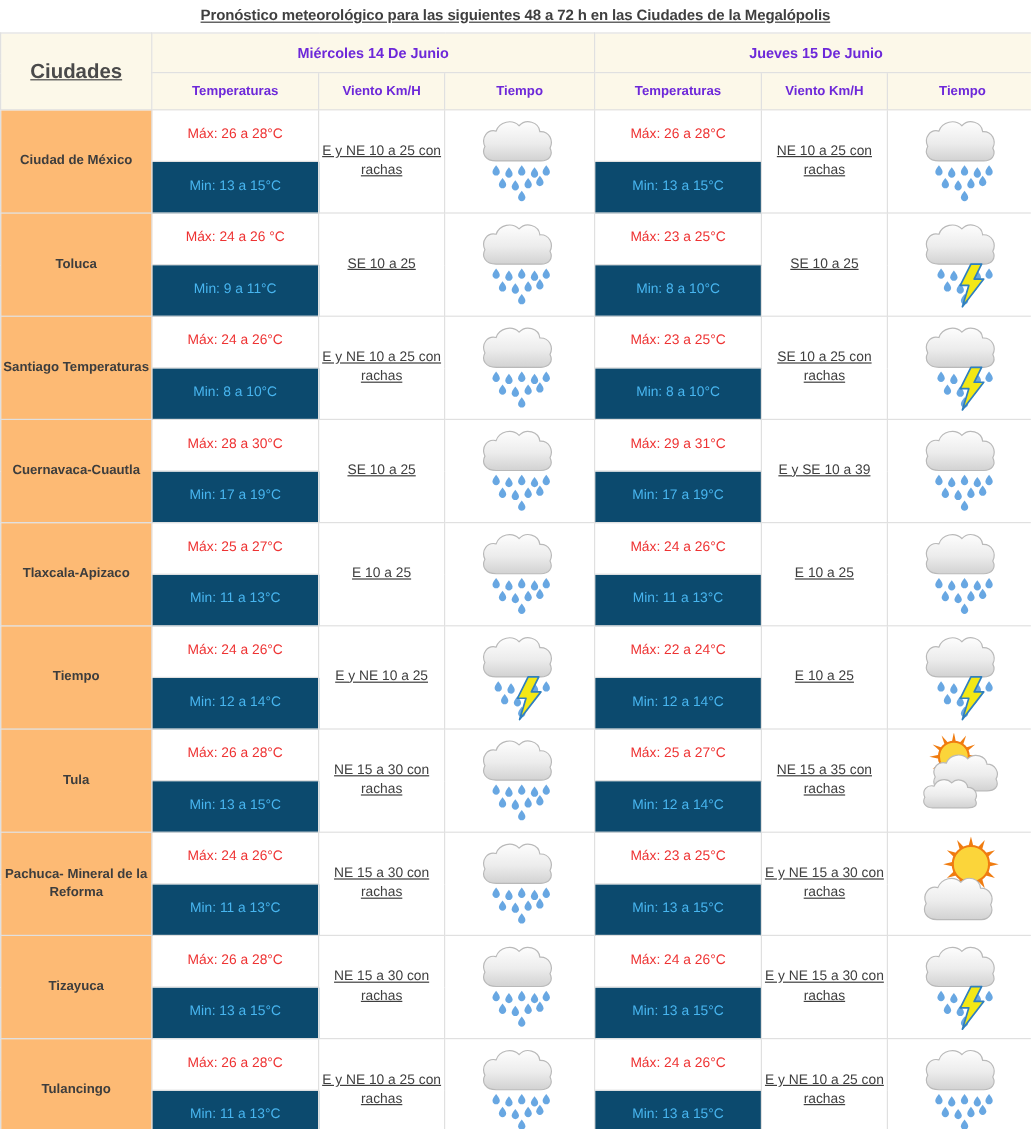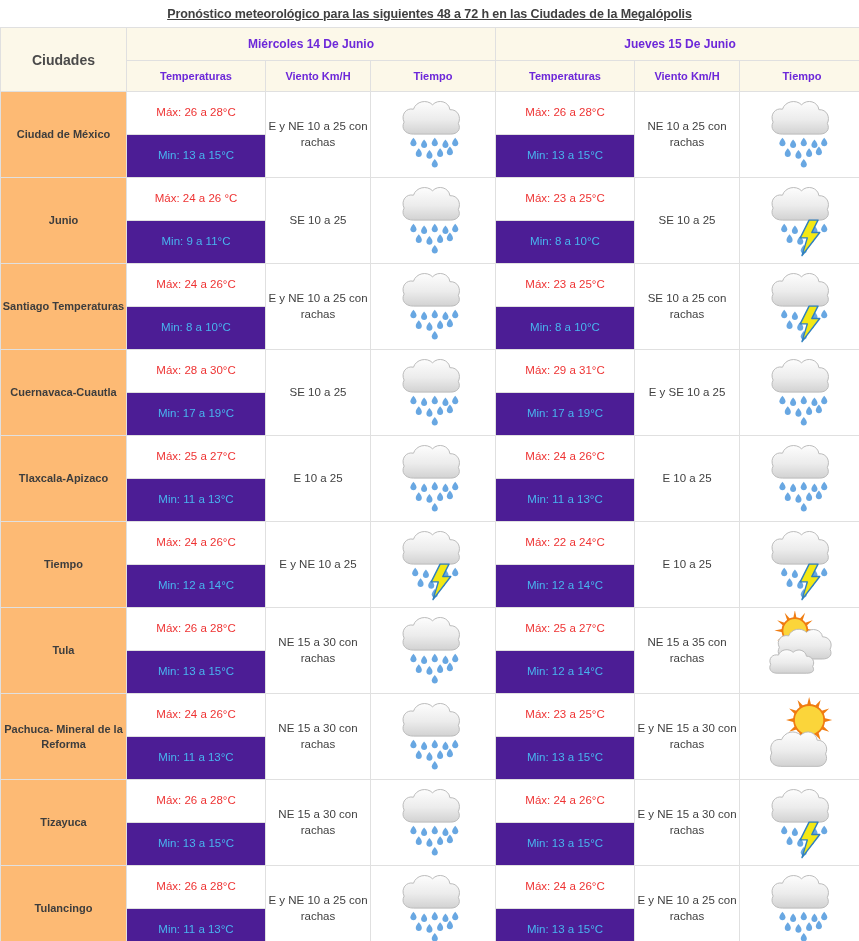--- a/index.html
+++ b/index.html
@@ -60,23 +60,24 @@
   .hdr.day {
     font-size: 12px;
     height: 32px;
     font-weight: bold;
   }
   .hdr.sub {
     height: 30px;
     font-size: 11px;
   }
   .hdr.cities {
-    font-size: 14px;
+    font-size: 17px;
     font-weight: bold;
     color: #4a4a4a;
+    text-decoration: underline;
   }
 
   
   col.c-city   { width: 126px; }
   col.c-temp   { width: 139px; }
   col.c-wind   { width: 105px; }
   col.c-sky    { width: 125px; }
 
   
   td.city {
@@ -90,29 +91,30 @@
   td.max, td.min {
     height: 42px;
     font-size: 11.5px;
     line-height: 1.2;
   }
   td.max {
     background: #ffffff;
     color: #ee3333;
   }
   td.min {
-    background: #4c1d95;
+    background: #0c4a6e;
     color: #48b5ef;
   }
   td.wind {
     background: #ffffff;
     font-size: 11.5px;
     color: #3f3f3f;
     line-height: 1.35;
     padding: 2px 7px;
+    text-decoration: underline;
   }
   td.sky {
     background: #ffffff;
     padding: 2px 0;
   }
   .sky-wrap {
     display: flex;
     align-items: center;
     justify-content: center;
     height: 82px;
@@ -211,21 +213,21 @@
                 <path transform="translate(44,72) scale(0.95)" d="M0 0 C2.6 3.2 3.6 5 3.6 6.6 C3.6 8.7 2 10.2 0 10.2 C-2 10.2 -3.6 8.7 -3.6 6.6 C-3.6 5 -2.6 3.2 0 0 Z" fill="#5b9fe0" opacity="0.92"></path>
               </svg>
             </div>
           </td>
         </tr>
         <tr>
           <td class="min">Min: 13 a 15°C</td>
           <td class="min">Min: 13 a 15°C</td>
         </tr>
         <tr>
-          <td class="city" rowspan="2">Junio</td>
+          <td class="city" rowspan="2">Toluca</td>
           <td class="max">Máx: 24 a 26 °C</td>
           <td class="wind" rowspan="2">SE 10 a 25</td>
           <td class="sky" rowspan="2">
             <div class="sky-wrap">
               <svg class="wicon" width="82" height="80" viewBox="0 0 84 90" xmlns="http://www.w3.org/2000/svg">
                 <defs>
                   <linearGradient id="cg" x1="0" y1="0" x2="0" y2="1">
                     <stop offset="0%" stop-color="#fdfdfd"></stop>
                     <stop offset="55%" stop-color="#ececec"></stop>
                     <stop offset="100%" stop-color="#d2d2d2"></stop>
@@ -355,21 +357,21 @@
                 <path transform="translate(67,48) scale(0.95)" d="M0 0 C2.6 3.2 3.6 5 3.6 6.6 C3.6 8.7 2 10.2 0 10.2 C-2 10.2 -3.6 8.7 -3.6 6.6 C-3.6 5 -2.6 3.2 0 0 Z" fill="#5b9fe0" opacity="0.92"></path>
                 <path transform="translate(26,60) scale(0.95)" d="M0 0 C2.6 3.2 3.6 5 3.6 6.6 C3.6 8.7 2 10.2 0 10.2 C-2 10.2 -3.6 8.7 -3.6 6.6 C-3.6 5 -2.6 3.2 0 0 Z" fill="#5b9fe0" opacity="0.92"></path>
                 <path transform="translate(38,62) scale(0.95)" d="M0 0 C2.6 3.2 3.6 5 3.6 6.6 C3.6 8.7 2 10.2 0 10.2 C-2 10.2 -3.6 8.7 -3.6 6.6 C-3.6 5 -2.6 3.2 0 0 Z" fill="#5b9fe0" opacity="0.92"></path>
                 <path transform="translate(50,60) scale(0.95)" d="M0 0 C2.6 3.2 3.6 5 3.6 6.6 C3.6 8.7 2 10.2 0 10.2 C-2 10.2 -3.6 8.7 -3.6 6.6 C-3.6 5 -2.6 3.2 0 0 Z" fill="#5b9fe0" opacity="0.92"></path>
                 <path transform="translate(61,58) scale(0.95)" d="M0 0 C2.6 3.2 3.6 5 3.6 6.6 C3.6 8.7 2 10.2 0 10.2 C-2 10.2 -3.6 8.7 -3.6 6.6 C-3.6 5 -2.6 3.2 0 0 Z" fill="#5b9fe0" opacity="0.92"></path>
                 <path transform="translate(44,72) scale(0.95)" d="M0 0 C2.6 3.2 3.6 5 3.6 6.6 C3.6 8.7 2 10.2 0 10.2 C-2 10.2 -3.6 8.7 -3.6 6.6 C-3.6 5 -2.6 3.2 0 0 Z" fill="#5b9fe0" opacity="0.92"></path>
               </svg>
             </div>
           </td>
           <td class="max">Máx: 29 a 31°C</td>
-          <td class="wind" rowspan="2">E y SE 10 a 25</td>
+          <td class="wind" rowspan="2">E y SE 10 a 39</td>
           <td class="sky" rowspan="2">
             <div class="sky-wrap">
               <svg class="wicon" width="82" height="80" viewBox="0 0 84 90" xmlns="http://www.w3.org/2000/svg">
                 <defs>
                   <linearGradient id="cg" x1="0" y1="0" x2="0" y2="1">
                     <stop offset="0%" stop-color="#fdfdfd"></stop>
                     <stop offset="55%" stop-color="#ececec"></stop>
                     <stop offset="100%" stop-color="#d2d2d2"></stop>
                   </linearGradient>
                 </defs>

